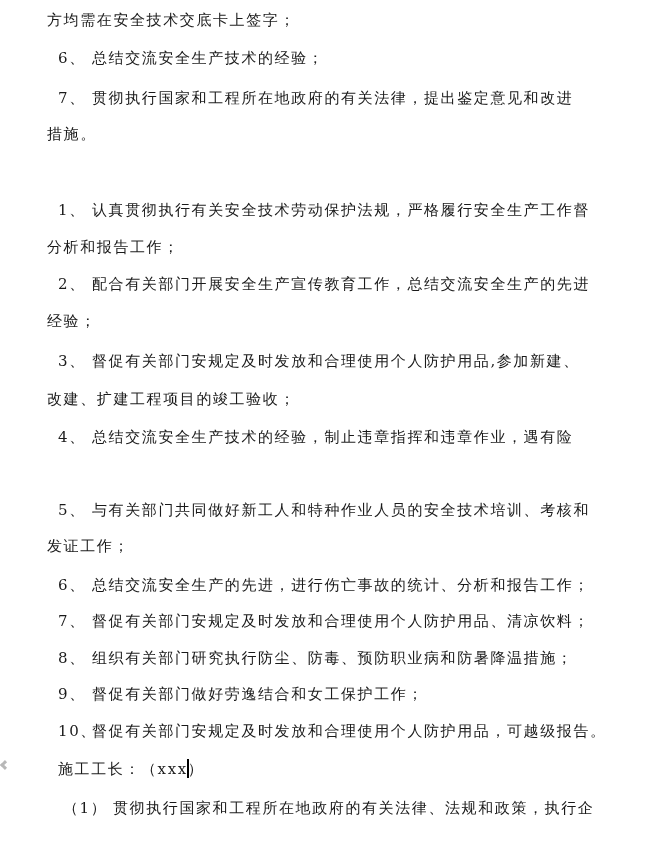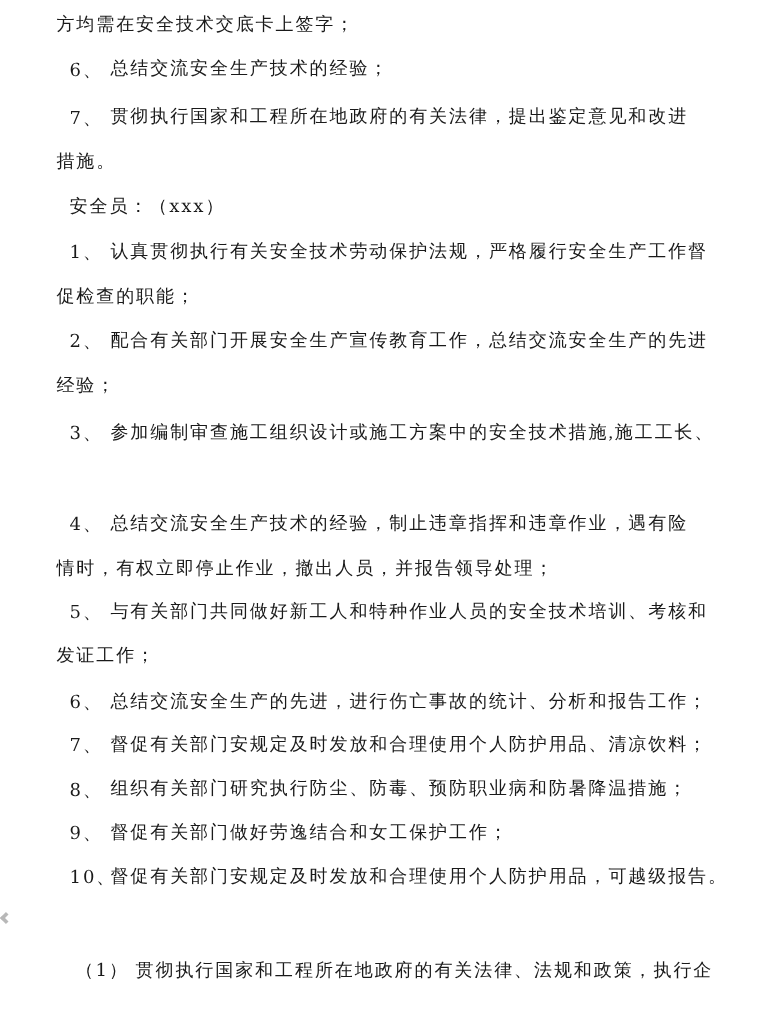--- a/index.html
+++ b/index.html
@@ -9,21 +9,21 @@
     color: #1a1a1a;
   }
   .page { position: absolute; left: 0; top: 0; width: 650px; height: 851px; }
   .line {
     position: absolute; left: 0; white-space: nowrap;
     font-size: 15px; line-height: 20px; letter-spacing: 1.6px;
   }
   .cont { left: 47px; }
   .heading { left: 58px; }
   .item-num { position: absolute; left: 58px; }
-  .item-text { position: absolute; left: 92px; font-family: Liberation Serif, serif; }
+  .item-text { position: absolute; left: 92px; }
   .item-num-paren { position: absolute; left: 63px; }
   .item-text-paren { position: absolute; left: 113px; }
   .margin-mark {
     position: absolute; left: 0; top: 765px; width: 4px; height: 4px;
     border-left: 3px solid #b8b8b8; border-top: 3px solid #b8b8b8;
     transform: rotate(-45deg); transform-origin: left top;
   }
   .cursor {
     display: inline-block; width: 2px; height: 19px; background: #000;
     vertical-align: -4px; margin: 0 -1px;
@@ -43,48 +43,47 @@
     <span class="item-text">总结交流安全生产技术的经验；</span>
   </div>
 
   <div class="line" style="top:88px">
     <span class="item-num">7、</span>
     <span class="item-text">贯彻执行国家和工程所在地政府的有关法律，提出鉴定意见和改进</span>
   </div>
 
   <div class="line cont" style="top:124px">措施。</div>
 
-  <div class="line heading" style="top:162px">安全员：（xxx）</div>
 
   <div class="line" style="top:200px">
     <span class="item-num">1、</span>
     <span class="item-text">认真贯彻执行有关安全技术劳动保护法规，严格履行安全生产工作督</span>
   </div>
 
-  <div class="line cont" style="top:237px">促检查的职能；</div>
+  <div class="line cont" style="top:237px">分析和报告工作；</div>
 
   <div class="line" style="top:274px">
     <span class="item-num">2、</span>
     <span class="item-text">配合有关部门开展安全生产宣传教育工作，总结交流安全生产的先进</span>
   </div>
 
   <div class="line cont" style="top:311px">经验；</div>
 
   <div class="line" style="top:351px">
     <span class="item-num">3、</span>
-    <span class="item-text">参加编制审查施工组织设计或施工方案中的安全技术措施,施工工长、</span>
+    <span class="item-text">督促有关部门安规定及时发放和合理使用个人防护用品,参加新建、</span>
   </div>
 
+  <div class="line cont" style="top:389px">改建、扩建工程项目的竣工验收；</div>
 
   <div class="line" style="top:427px">
     <span class="item-num">4、</span>
     <span class="item-text">总结交流安全生产技术的经验，制止违章指挥和违章作业，遇有险</span>
   </div>
 
-  <div class="line cont" style="top:463px">情时，有权立即停止作业，撤出人员，并报告领导处理；</div>
 
   <div class="line" style="top:500px">
     <span class="item-num">5、</span>
     <span class="item-text">与有关部门共同做好新工人和特种作业人员的安全技术培训、考核和</span>
   </div>
 
   <div class="line cont" style="top:536px">发证工作；</div>
 
   <div class="line" style="top:575px">
     <span class="item-num">6、</span>
@@ -104,19 +103,22 @@
   <div class="line" style="top:684px">
     <span class="item-num">9、</span>
     <span class="item-text">督促有关部门做好劳逸结合和女工保护工作；</span>
   </div>
 
   <div class="line" style="top:721px">
     <span class="item-num">10、</span>
     <span class="item-text">督促有关部门安规定及时发放和合理使用个人防护用品，可越级报告。</span>
   </div>
 
+  <div class="line heading" style="top:759px">
+    <span>施工工长：（xxx</span><span class="cursor"></span><span>）</span>
+  </div>
 
   <div class="line" style="top:798px">
     <span class="item-num-paren">（1）</span>
     <span class="item-text-paren">贯彻执行国家和工程所在地政府的有关法律、法规和政策，执行企</span>
   </div>
 
 </div>
 
 </body></html>

